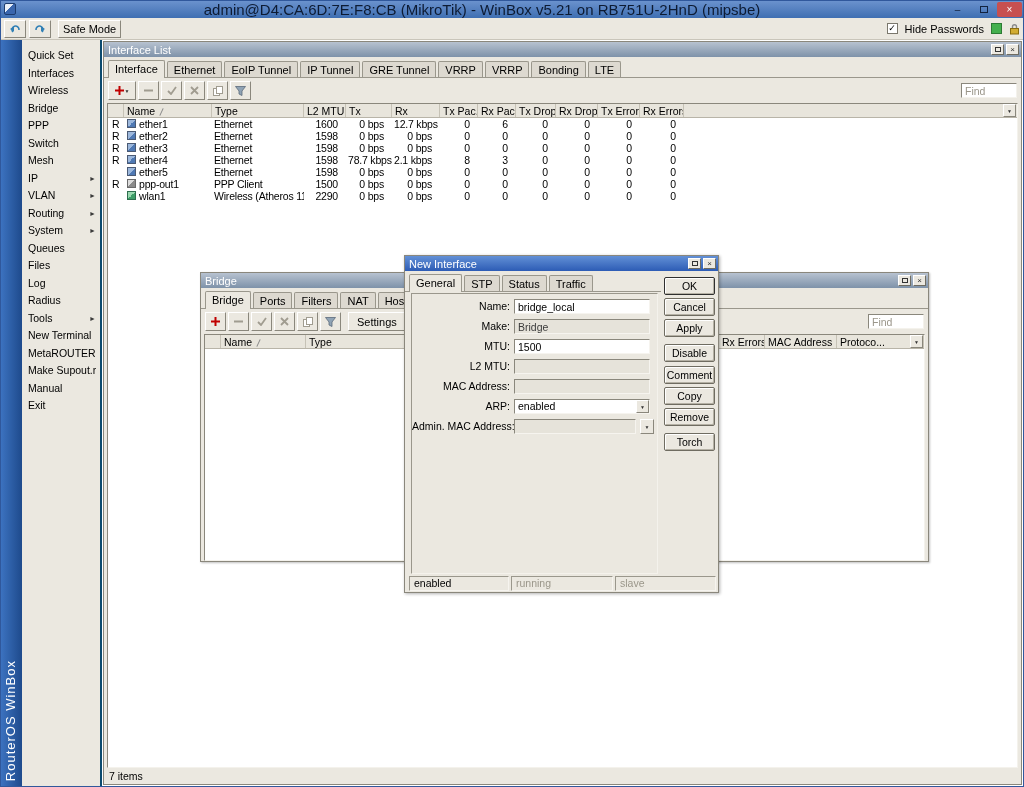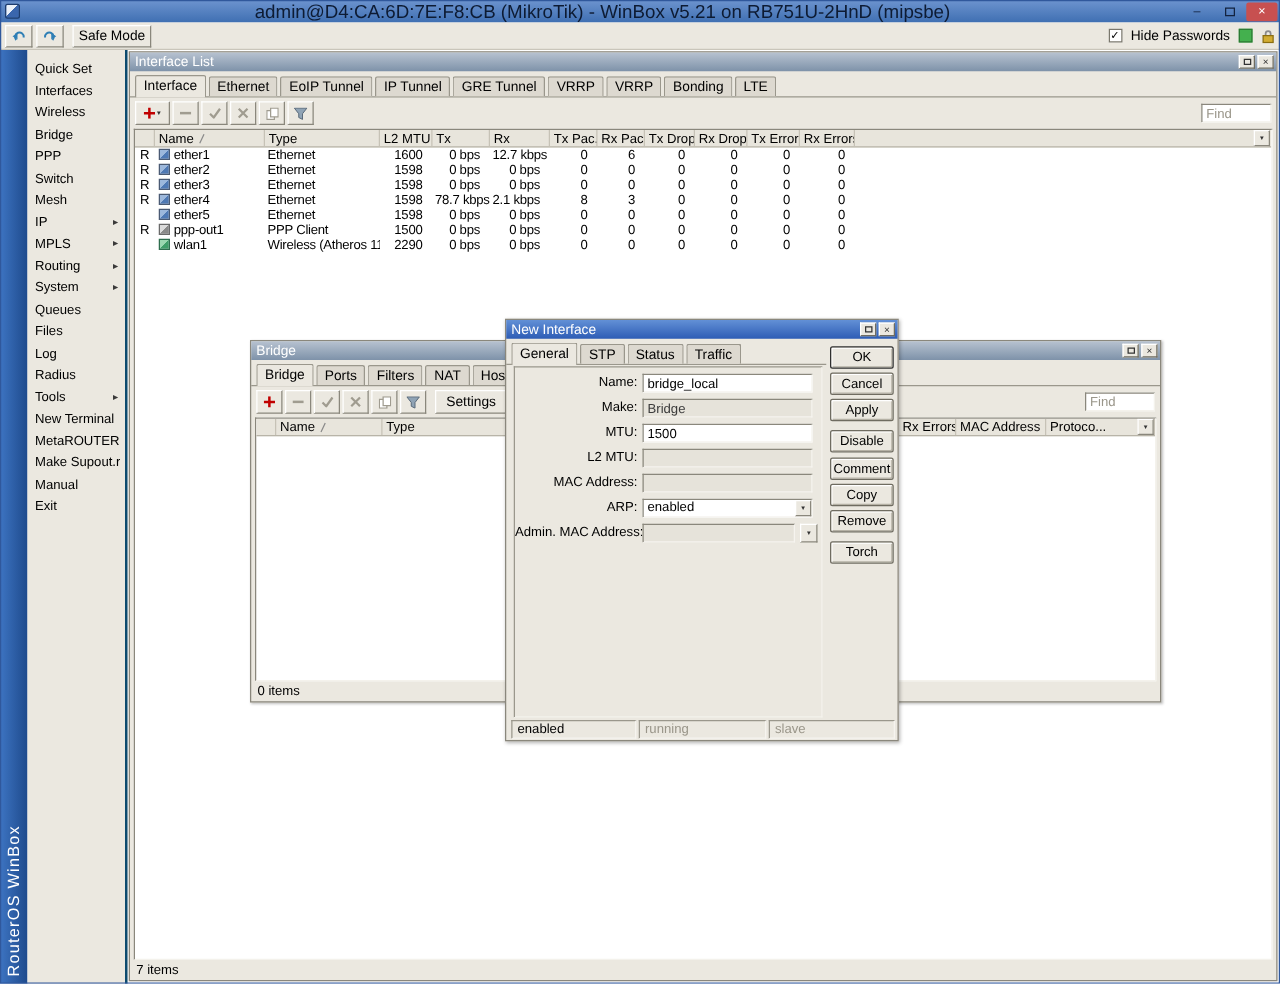--- a/index.html
+++ b/index.html
@@ -207,21 +207,21 @@
       <span class="lbl">Switch</span>
     </div>
   <div class="side-item">
       <span class="lbl">Mesh</span>
     </div>
   <div class="side-item">
       <span class="lbl">IP</span>
       <span class="caret">►</span>
     </div>
   <div class="side-item">
-      <span class="lbl">MPLS</span>
+      <span class="lbl">VLAN</span>
       <span class="caret">►</span>
     </div>
   <div class="side-item">
       <span class="lbl">Routing</span>
       <span class="caret">►</span>
     </div>
   <div class="side-item">
       <span class="lbl">System</span>
       <span class="caret">►</span>
     </div>
@@ -499,21 +499,20 @@
         <span class="hcell b-type">Type</span>
         <span class="hcell b-fill"></span>
         <span class="hcell b-rxe">Rx Errors</span>
         <span class="hcell b-mac">MAC Address</span>
         <span class="hcell b-proto">Protoco...</span>
         <span class="picker">
             <span>▼</span>
           </span>
       </div>
     </div>
-    <div class="wfooter">0 items</div>
   </div>
 
   <div class="window" id="dialog">
     <div class="wtitle active">
       <span class="t">New Interface</span>
       <span class="wbtn">
           <span class="rstbox"></span>
         </span>
       <span class="wbtn">
           <span>×</span>

